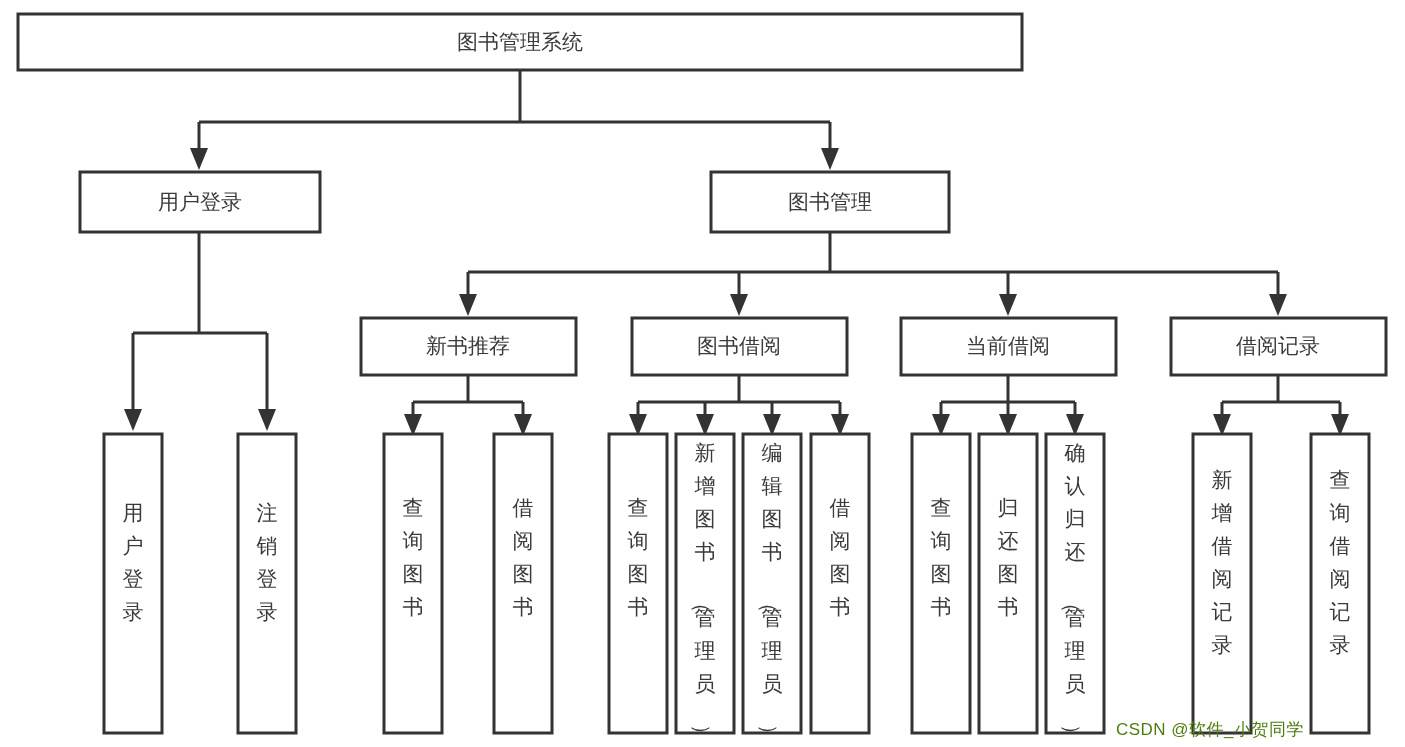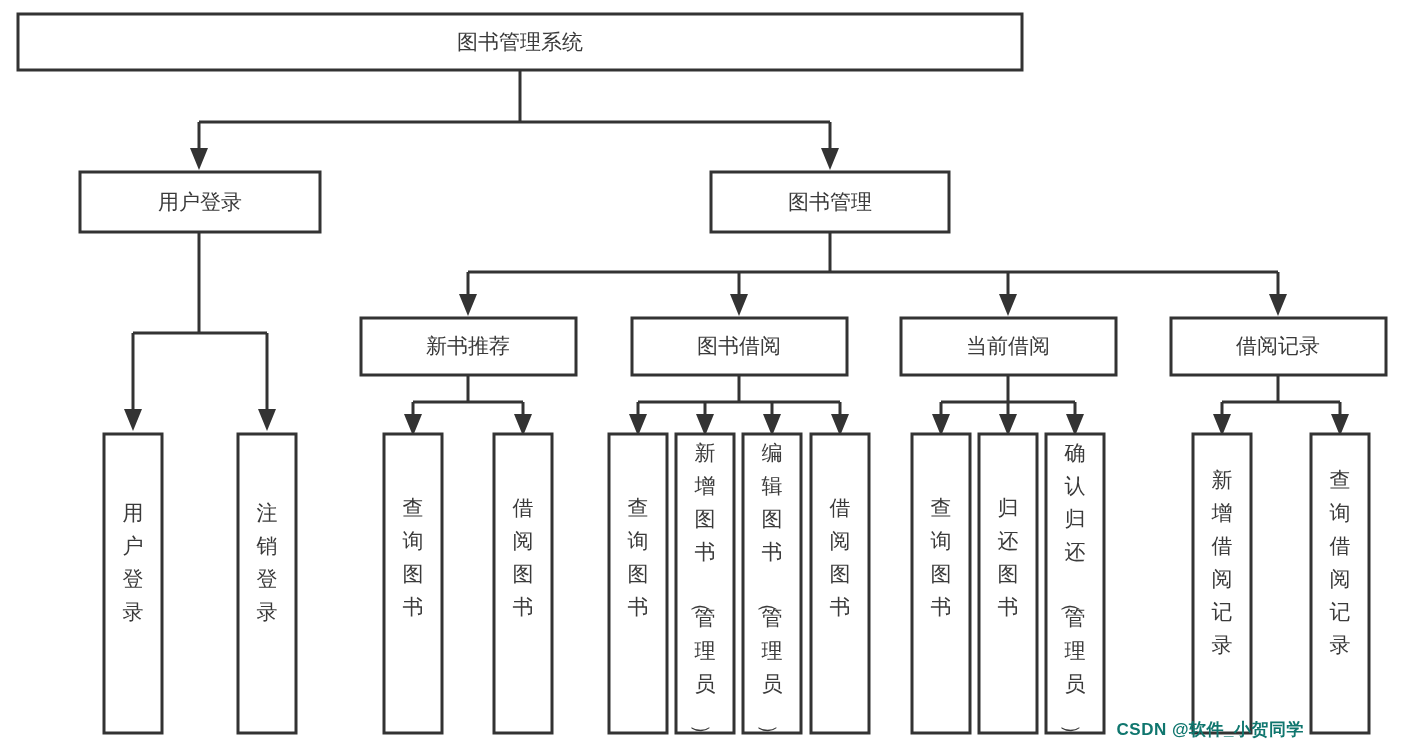--- a/index.html
+++ b/index.html
@@ -53,25 +53,24 @@
     font-size: 21px;
     fill: #3a3a3a;
     text-anchor: middle;
   }
   .watermark {
     position: absolute;
     right: 8px;
     bottom: 6px;
     font-family: "Liberation Sans", "DejaVu Sans", sans-serif;
     font-size: 17px;
-    color: #0f766e;
+    color: #4d7c0f;
     letter-spacing: 0.5px;
     white-space: nowrap;
     user-select: none;
-    font-weight: bold;
   }
 </style>
 </head>
 <body>
 
 <div id="diagram-root">
   <svg class="diagram-svg" viewBox="0 0 1405 747" xmlns="http://www.w3.org/2000/svg">
 
     <defs>
       <g id="arrowhead-template">

